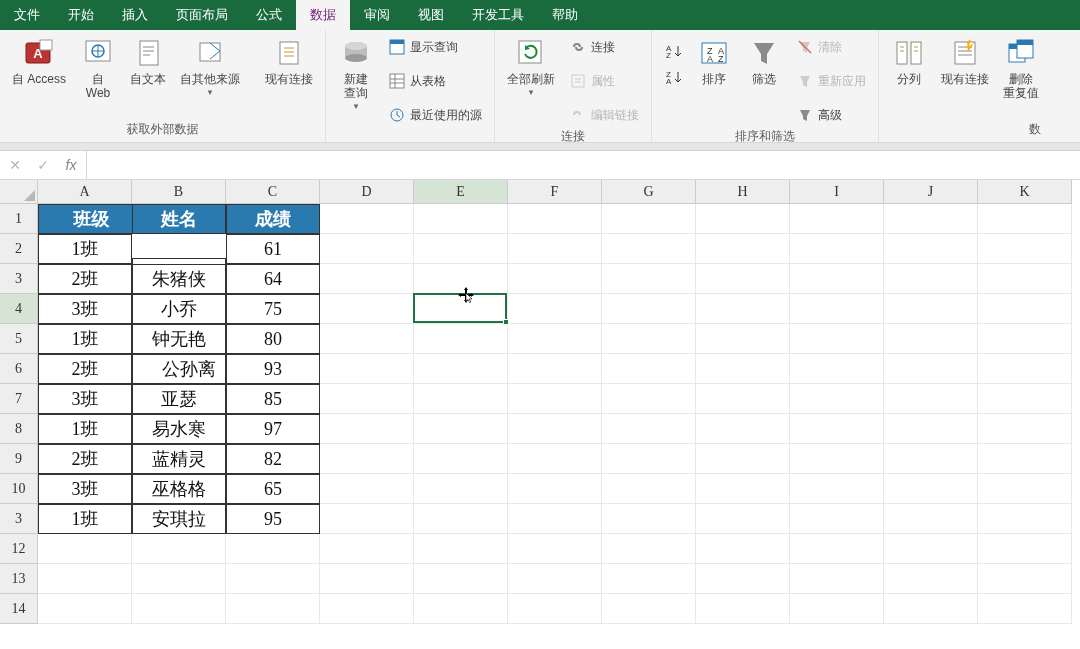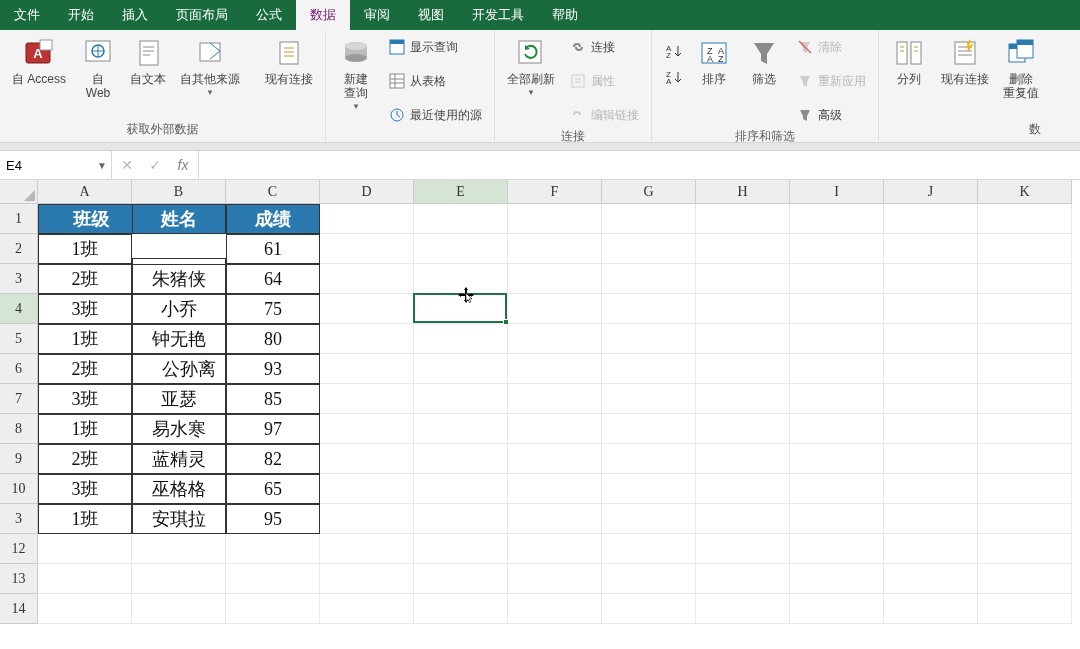--- a/index.html
+++ b/index.html
@@ -329,24 +329,20 @@
       </div>
     </div>
     <div class="group-label" style="text-align:right;padding-right:2px">数</div>
   </div>
 
 </div>
 
 <div class="fbar-wrap">
   <div class="fbar-spacer"></div>
   <div class="fbar">
-    <div class="namebox">
-      <span>E4</span>
-      <span class="nb-drop">▼</span>
-    </div>
     <div class="fx-btns">
       <span class="fx-btn">✕</span>
       <span class="fx-btn">✓</span>
       <span class="fx-btn fx-lbl">fx</span>
     </div>
     <div class="finput">
         <span></span>
       </div>
   </div>
 </div>

